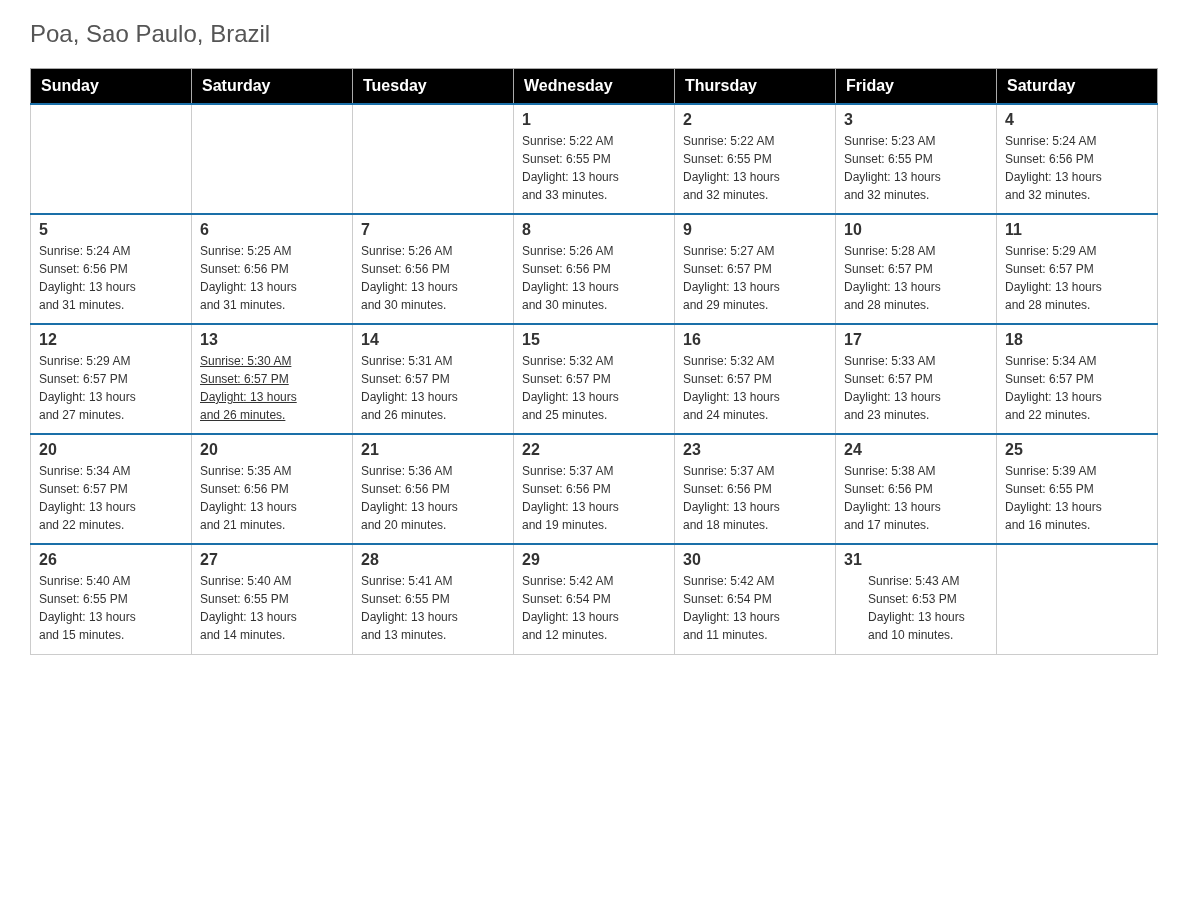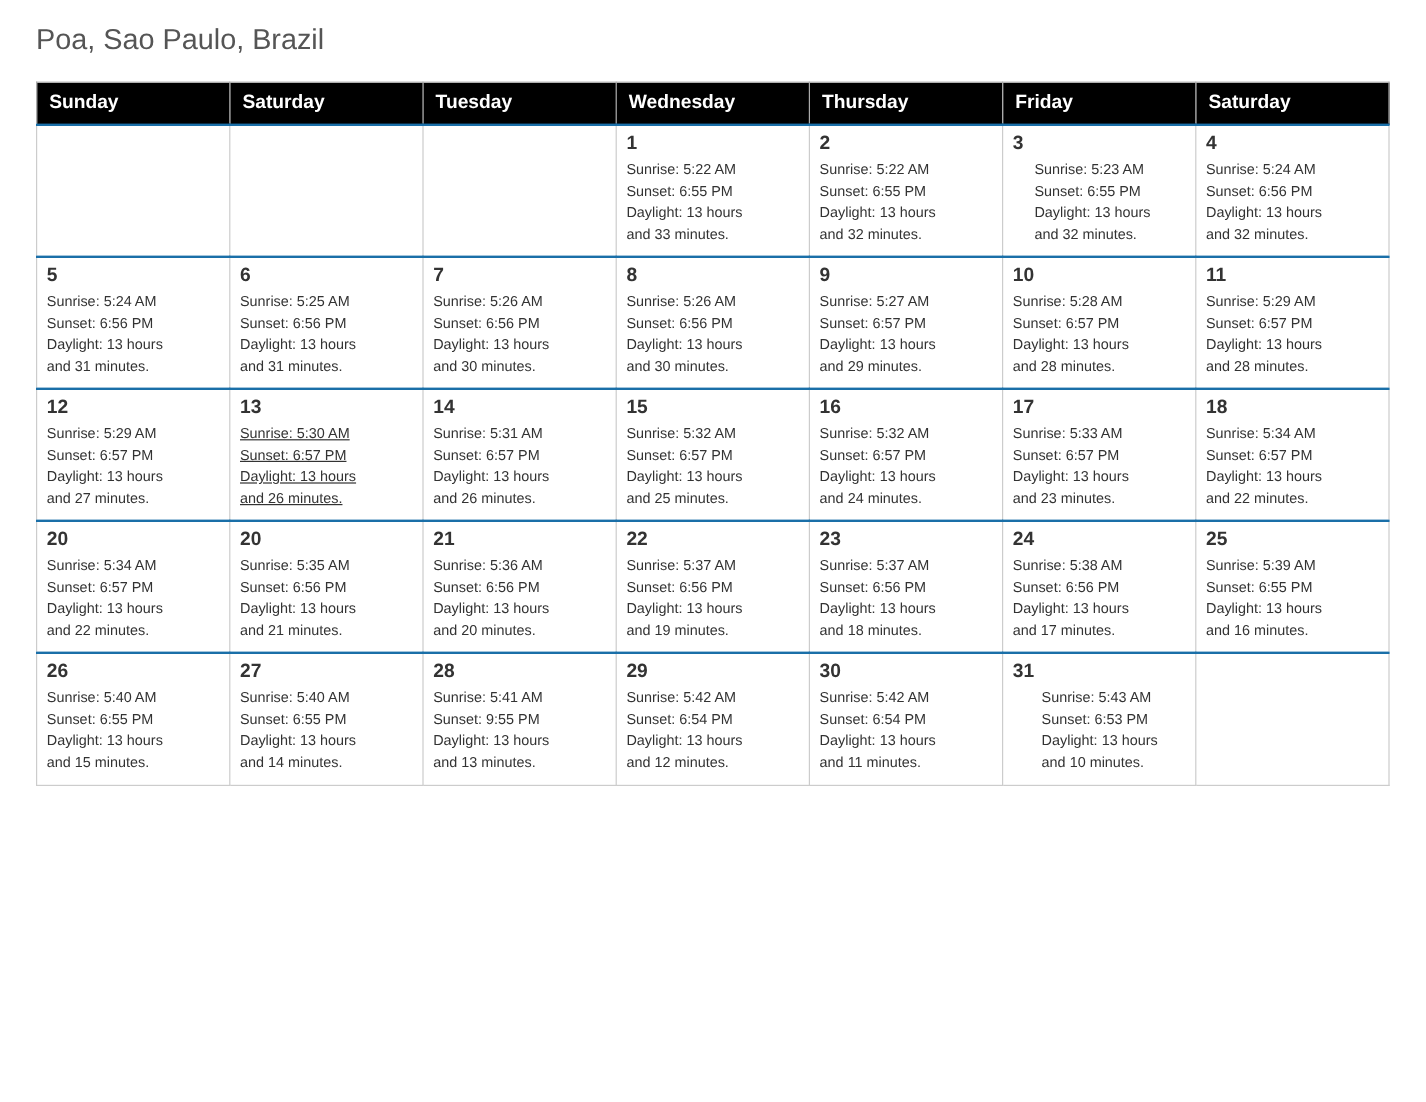--- a/index.html
+++ b/index.html
@@ -135,21 +135,21 @@
         </td>
         <td>
           <span class="day-number">2</span>
           <div class="day-info" style="white-space: pre-line;">Sunrise: 5:22 AM
 Sunset: 6:55 PM
 Daylight: 13 hours
 and 32 minutes.</div>
         </td>
         <td>
           <span class="day-number">3</span>
-          <div class="day-info" style="white-space: pre-line; margin-left: 18px;">Sunrise: 5:23 AM
+          <div class="day-info" style="white-space: pre-line;">Sunrise: 5:23 AM
 Sunset: 6:55 PM
 Daylight: 13 hours
 and 32 minutes.</div>
         </td>
         <td>
           <span class="day-number">4</span>
           <div class="day-info" style="white-space: pre-line;">Sunrise: 5:24 AM
 Sunset: 6:56 PM
 Daylight: 13 hours
 and 32 minutes.</div>
@@ -319,21 +319,21 @@
         <td>
           <span class="day-number">27</span>
           <div class="day-info" style="white-space: pre-line;">Sunrise: 5:40 AM
 Sunset: 6:55 PM
 Daylight: 13 hours
 and 14 minutes.</div>
         </td>
         <td>
           <span class="day-number">28</span>
           <div class="day-info" style="white-space: pre-line;">Sunrise: 5:41 AM
-Sunset: 9:55 PM
+Sunset: 6:55 PM
 Daylight: 13 hours
 and 13 minutes.</div>
         </td>
         <td>
           <span class="day-number">29</span>
           <div class="day-info" style="white-space: pre-line;">Sunrise: 5:42 AM
 Sunset: 6:54 PM
 Daylight: 13 hours
 and 12 minutes.</div>
         </td>

